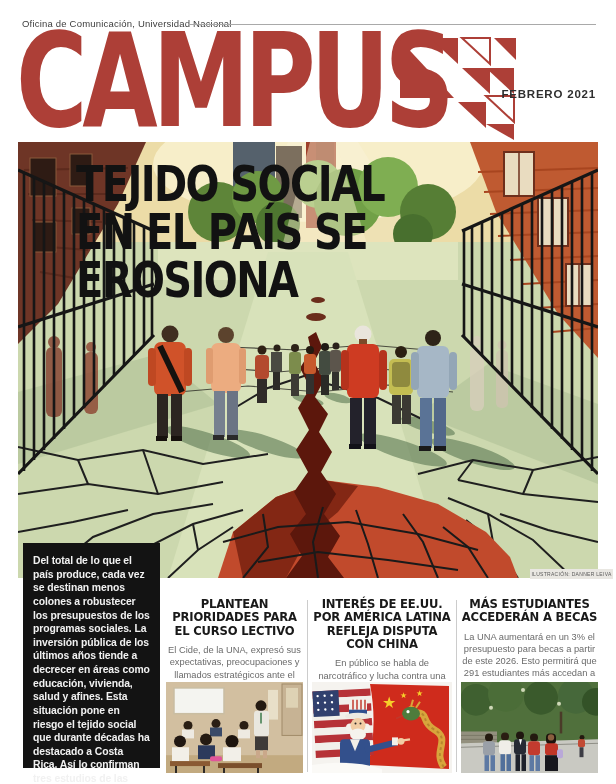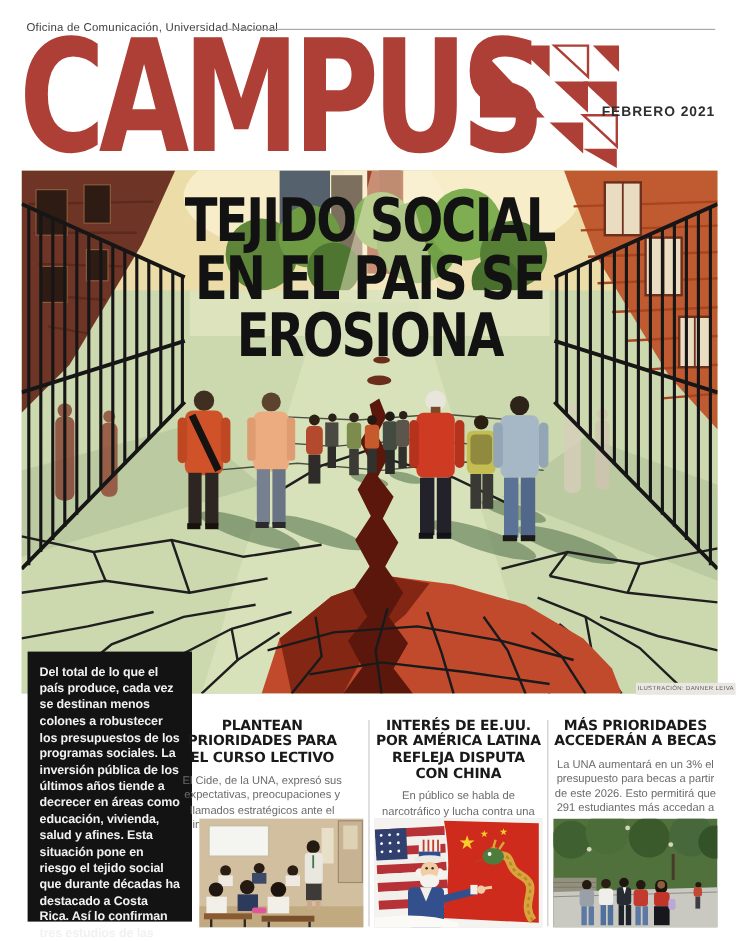--- a/index.html
+++ b/index.html
@@ -12,35 +12,35 @@
   .kicker-rule{left:188px;top:24px;width:408px;height:1px;background:#a9a9a9;}
   .logo-text{left:16px;top:16px;font-family:"DejaVu Sans",sans-serif;font-weight:bold;
              font-size:130px;line-height:1;color:#ad3f37;letter-spacing:-7px;
              transform:scaleX(.75);transform-origin:left top;white-space:nowrap;}
   .issue{left:470px;top:88px;width:126px;text-align:right;font-size:11.5px;font-weight:bold;
          color:#2f2f2f;letter-spacing:.8px;}
 
   
   .cover{left:18px;top:142px;width:580px;height:436px;background:#ccd8ae;}
   .cover svg{display:block;width:100%;height:100%;}
-  .headline{left:18px;top:160px;width:580px;text-align:center;color:#121212;
+  .headline{left:18px;top:160px;width:580px;text-align:left;color:#121212;
             font-family:"DejaVu Sans",sans-serif;font-weight:bold;font-size:50px;line-height:.96;
             letter-spacing:-2px;}
   .headline .hl-line{display:block;transform:scaleX(.8);transform-origin:center top;white-space:nowrap;}
   .credit{left:530px;top:569px;width:83px;height:10px;background:#e9e7e2;color:#5a5a5a;
           font-size:5px;line-height:10px;text-align:center;letter-spacing:.3px;overflow:hidden;}
 
   
   .lead-box{left:23px;top:543px;width:137px;height:225px;background:#131313;color:#f1f1f1;
             box-sizing:border-box;padding:11px 10px 0 10px;}
   .lead-text{font-size:10.4px;line-height:1.31;font-weight:bold;letter-spacing:-.1px;}
 
   
   .col{box-sizing:border-box;text-align:center;}
-  .col-1{left:150px;top:598px;width:137px;}
+  .col-1{left:166px;top:598px;width:137px;}
   .col-2{left:312px;top:598px;width:140px;}
   .col-3{left:461px;top:598px;width:137px;}
   .t-head{font-family:"DejaVu Sans",sans-serif;font-weight:bold;font-size:11.6px;line-height:1.15;
           color:#191919;letter-spacing:-.2px;}
   .t-body{margin-top:6px;font-size:9.3px;line-height:1.32;color:#6b6b6b;}
   .t-page{margin-top:5px;text-align:right;font-size:7px;color:#9a9a9a;font-weight:bold;letter-spacing:.4px;}
   .vdiv{top:600px;width:1px;height:172px;background:#cccccc;}
   .vdiv-1{left:307px;} .vdiv-2{left:456px;}
   .photo{top:682px;height:91px;overflow:hidden;background:#e8e8e8;}
   .photo svg{display:block;width:100%;height:100%;}
@@ -283,21 +283,21 @@
     <div class="t-page">PÁGINA 4</div>
   </article>
 
   <article class="abs col col-2">
     <h2 class="t-head" style="margin:0">INTERÉS DE EE.UU. POR AMÉRICA LATINA REFLEJA DISPUTA CON CHINA</h2>
     <p class="t-body" style="margin-bottom:0">En público se habla de narcotráfico y lucha contra una dictadura; detrás, se esconde el temor de Estados Unidos de perder influencia en la región.</p>
     <div class="t-page">PÁGINA 9</div>
   </article>
 
   <article class="abs col col-3">
-    <h2 class="t-head" style="margin:0">MÁS PRIORIDADES ACCEDERÁN A BECAS</h2>
+    <h2 class="t-head" style="margin:0">MÁS ESTUDIANTES ACCEDERÁN A BECAS</h2>
     <p class="t-body" style="margin-bottom:0">La UNA aumentará en un 3% el presupuesto para becas a partir de este 2026. Esto permitirá que 291 estudiantes más accedan a este beneficio.</p>
     <div class="t-page">PÁG. 21</div>
   </article>
 
   <div class="abs photo photo-1">
     <svg viewBox="0 0 137 92" preserveAspectRatio="none">
       <rect x="0" y="0" width="137" height="92" fill="#d2bfa0"></rect>
       <rect x="0" y="74" width="137" height="18" fill="#c2aa80"></rect>
       <rect x="8" y="6" width="50" height="26" fill="#f4f4f0" stroke="#c9bda2" stroke-width="1.5"></rect>
       <rect x="116" y="2" width="20" height="52" fill="#c7b394" stroke="#a08a68" stroke-width="1"></rect>

